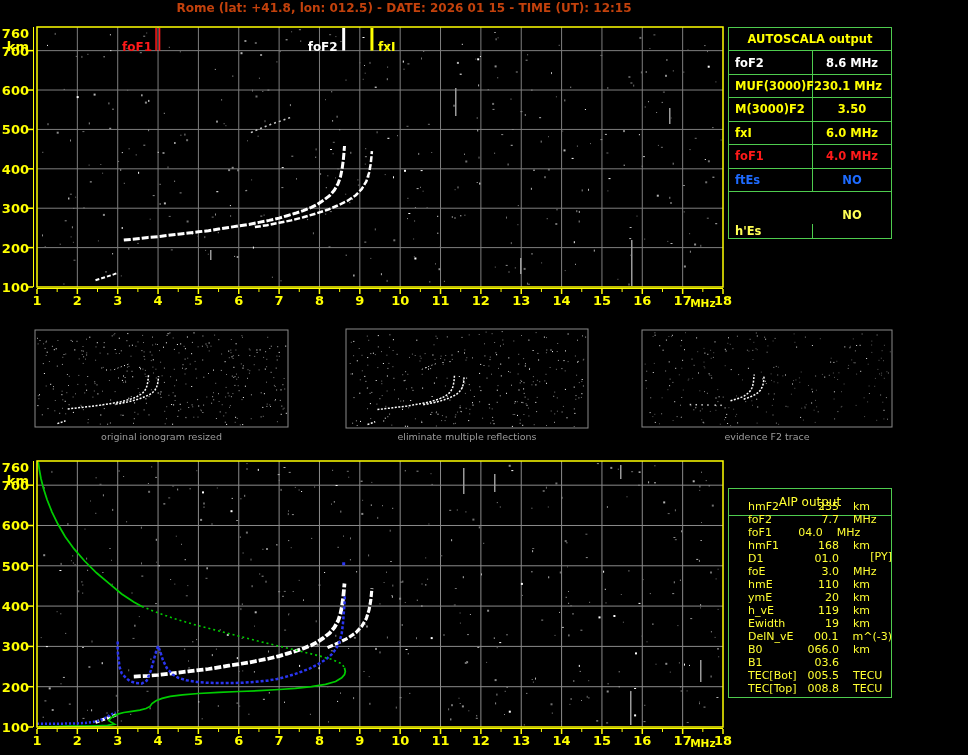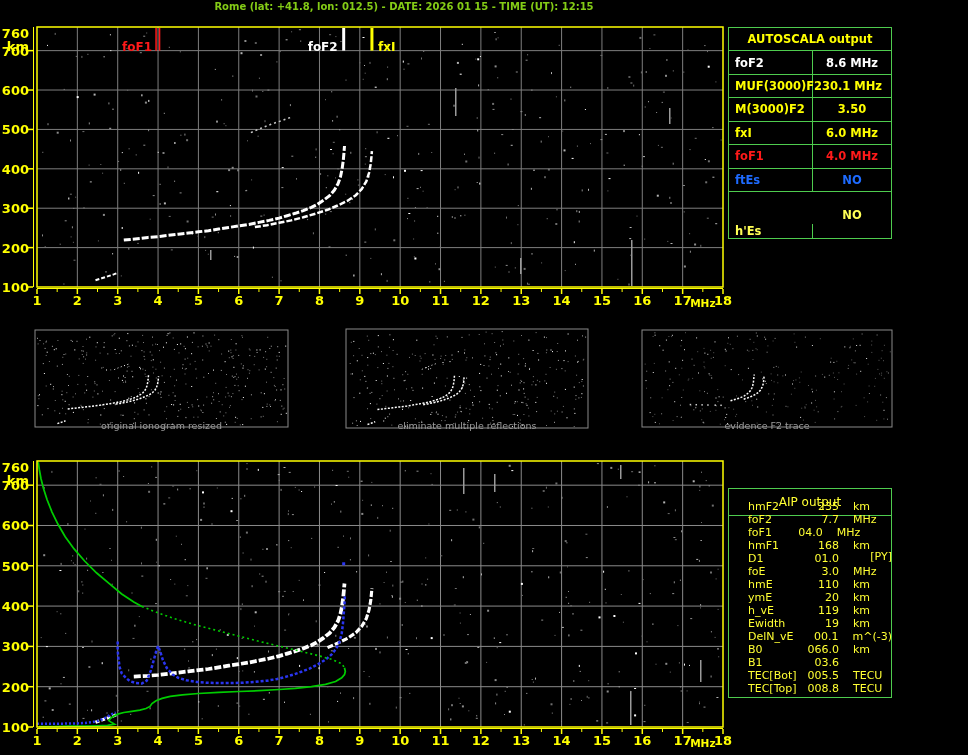--- a/index.html
+++ b/index.html
@@ -1,19 +1,19 @@
 <!DOCTYPE html>
 <html><head>
 <meta charset="utf-8">
 <style>
   html,body{margin:0;padding:0;background:#000;}
   body{width:968px;height:755px;position:relative;font-family:"DejaVu Sans",sans-serif;overflow:hidden;}
   svg{position:absolute;left:0;top:0;}
   .title{position:absolute;left:60px;top:1px;width:688px;text-align:center;
-         color:#84cc16;font-weight:bold;font-size:10px;white-space:nowrap;}
+         color:#c2410c;font-weight:bold;font-size:12px;white-space:nowrap;}
   
   .autoscala{position:absolute;left:728px;top:27px;width:164px;height:212px;
              border:1px solid #4ecb4e;box-sizing:border-box;display:flex;flex-direction:column;
              font-weight:bold;font-size:11.5px;background:#000;}
   .as-header{flex:1;display:flex;align-items:center;justify-content:center;
              color:#ffff00;border-bottom:1px solid #4ecb4e;}
   .as-row{flex:1;display:flex;border-bottom:1px solid #4ecb4e;}
   .as-row:last-child{border-bottom:none;}
   .as-label{width:84px;border-right:1px solid #4ecb4e;display:flex;align-items:center;
             padding-left:6px;box-sizing:border-box;}
@@ -23,21 +23,21 @@
            border:1px solid #4ecb4e;box-sizing:border-box;background:transparent;}
   .aip-header{height:26px;display:flex;align-items:center;justify-content:center;
               color:#ffff33;font-size:12px;border-bottom:1px solid #4ecb4e;}
   .aip-rows{position:absolute;left:728px;top:500px;width:164px;color:#ffff33;font-size:11px;}
   .aip-row{height:13px;display:flex;align-items:center;white-space:nowrap;}
   .aip-name{padding-left:20px;width:57px;}
   .aip-value{width:34px;text-align:right;}
   .aip-unit{margin-left:14px;}
   .aip-extra{margin-left:10px;margin-top:48px;}
   
-  .caption{position:absolute;top:420px;color:#9c9c9c;font-size:9.5px;text-align:center;}
+  .caption{position:absolute;top:431px;color:#9c9c9c;font-size:9.5px;text-align:center;}
   #cap0{left:35px;width:253px;}
   #cap1{left:346px;width:242px;}
   #cap2{left:642px;width:250px;}
 </style>
 </head>
 <body>
 
 <svg id="plots" width="968" height="755" viewBox="0 0 968 755">
     <g>
       <rect x="37" y="27" width="686" height="260" fill="#000"></rect>

